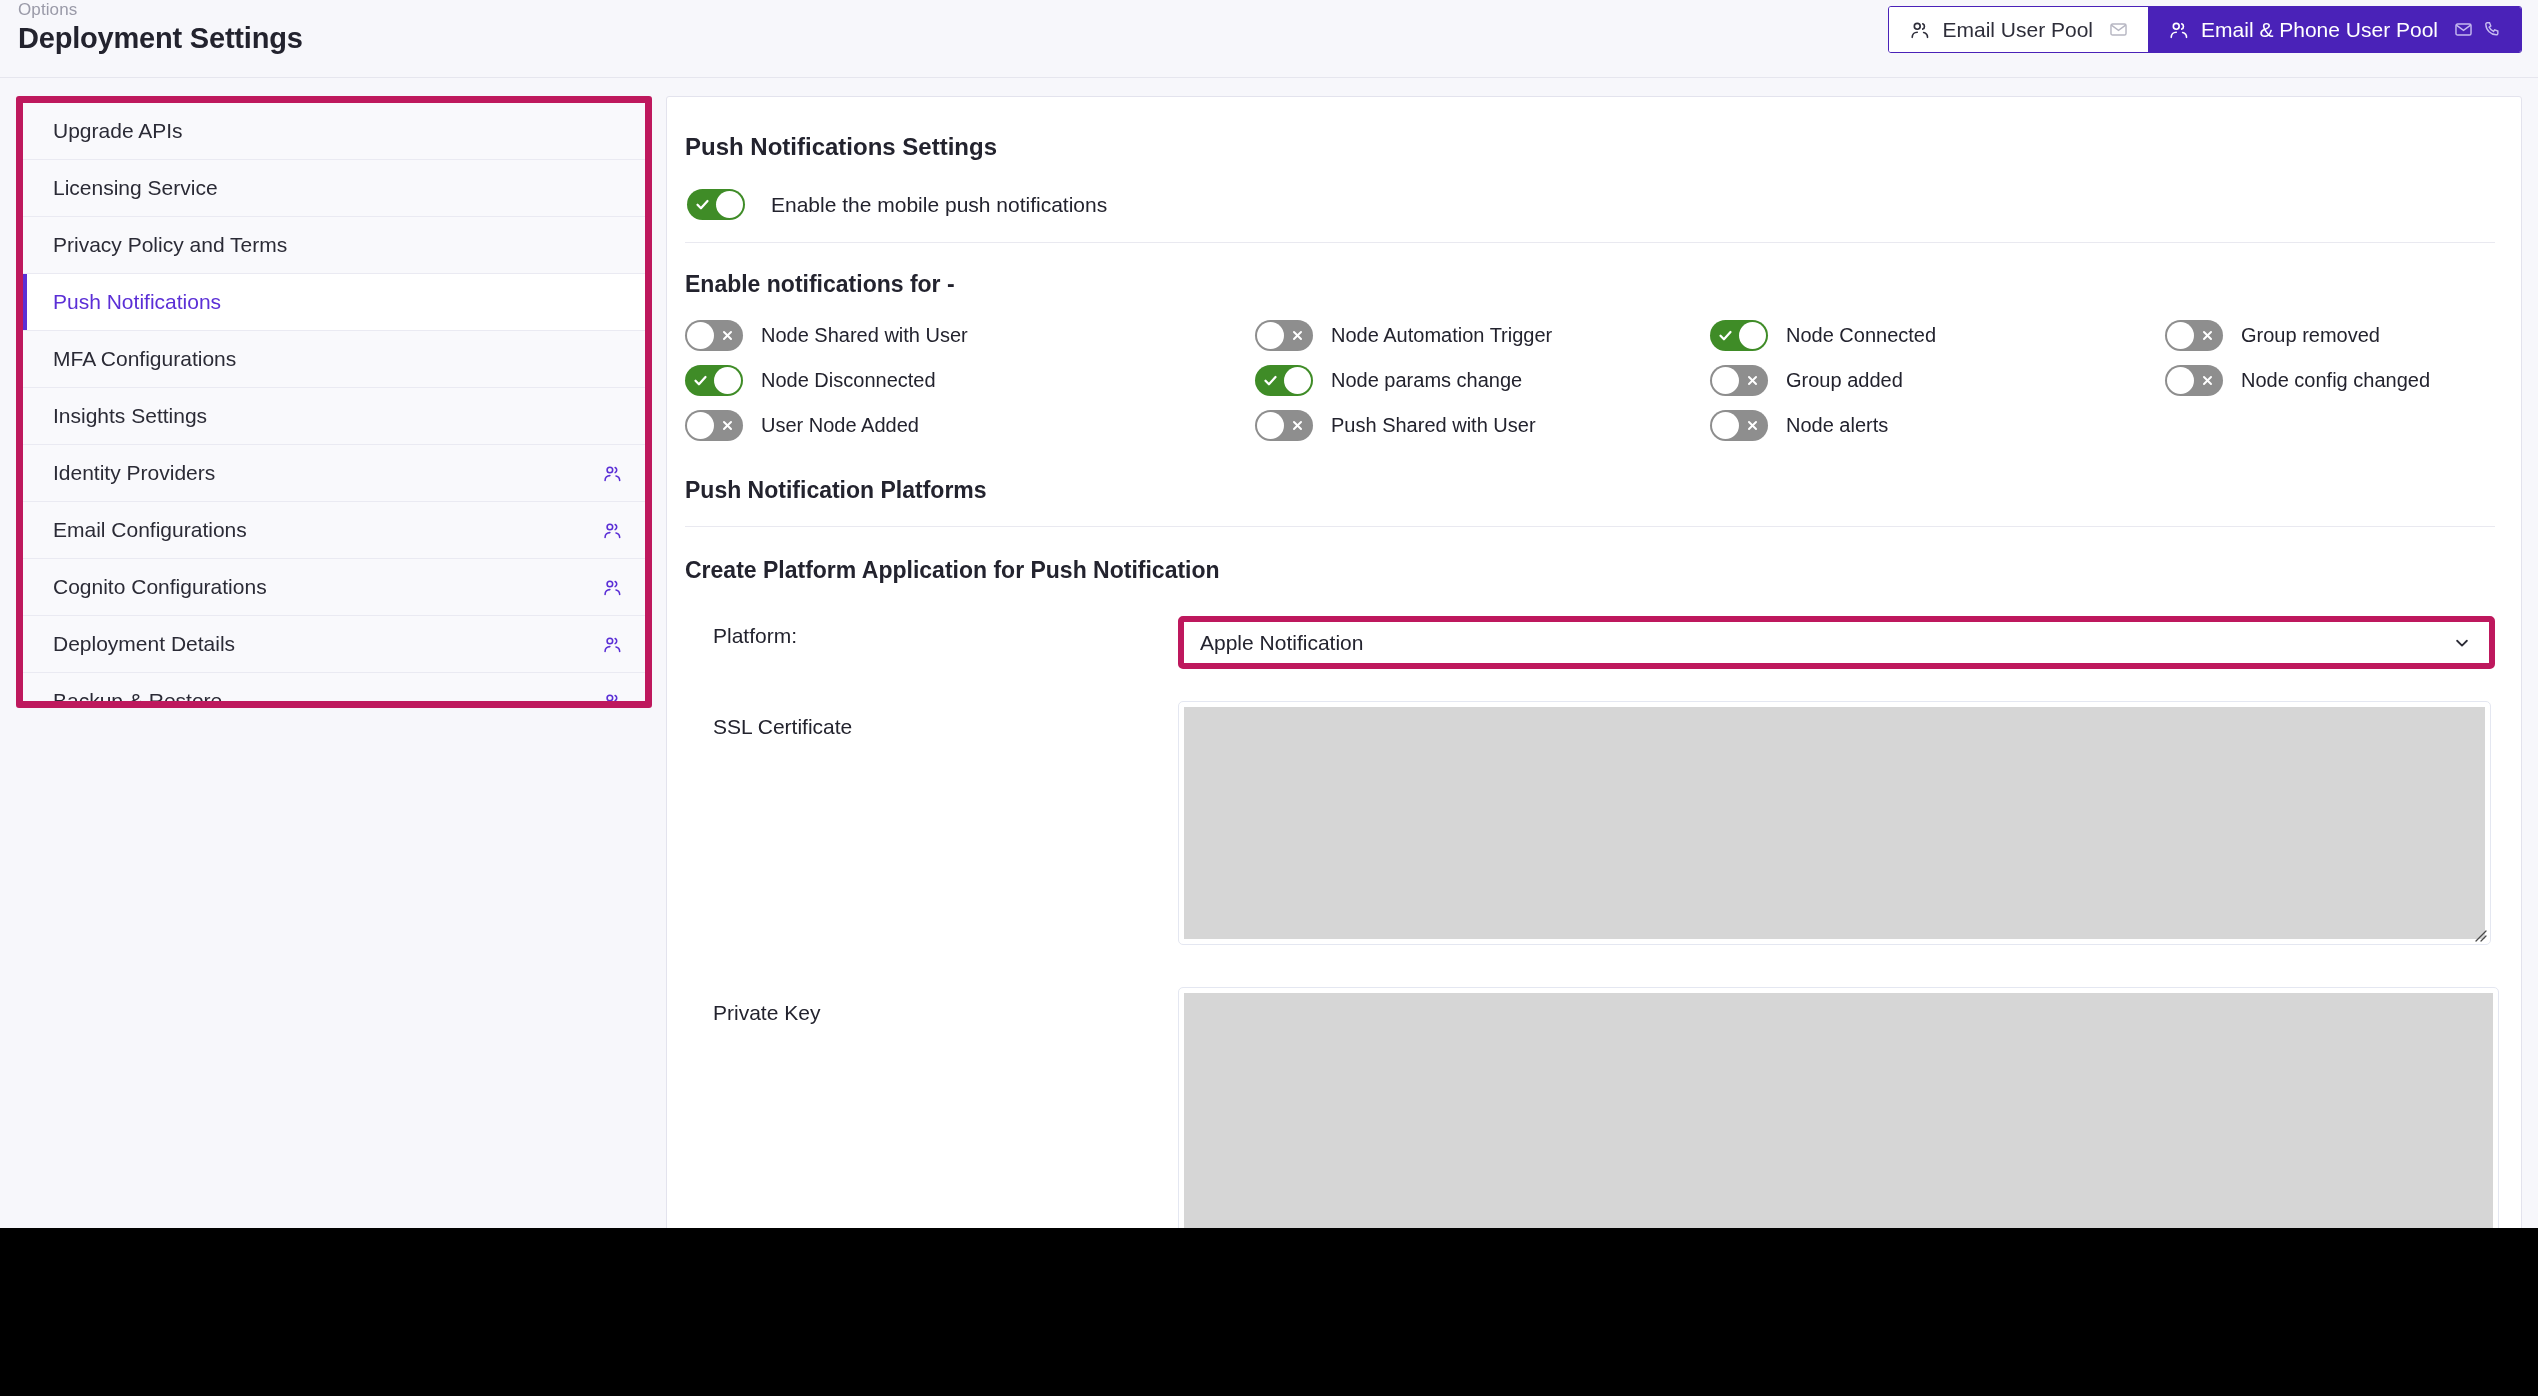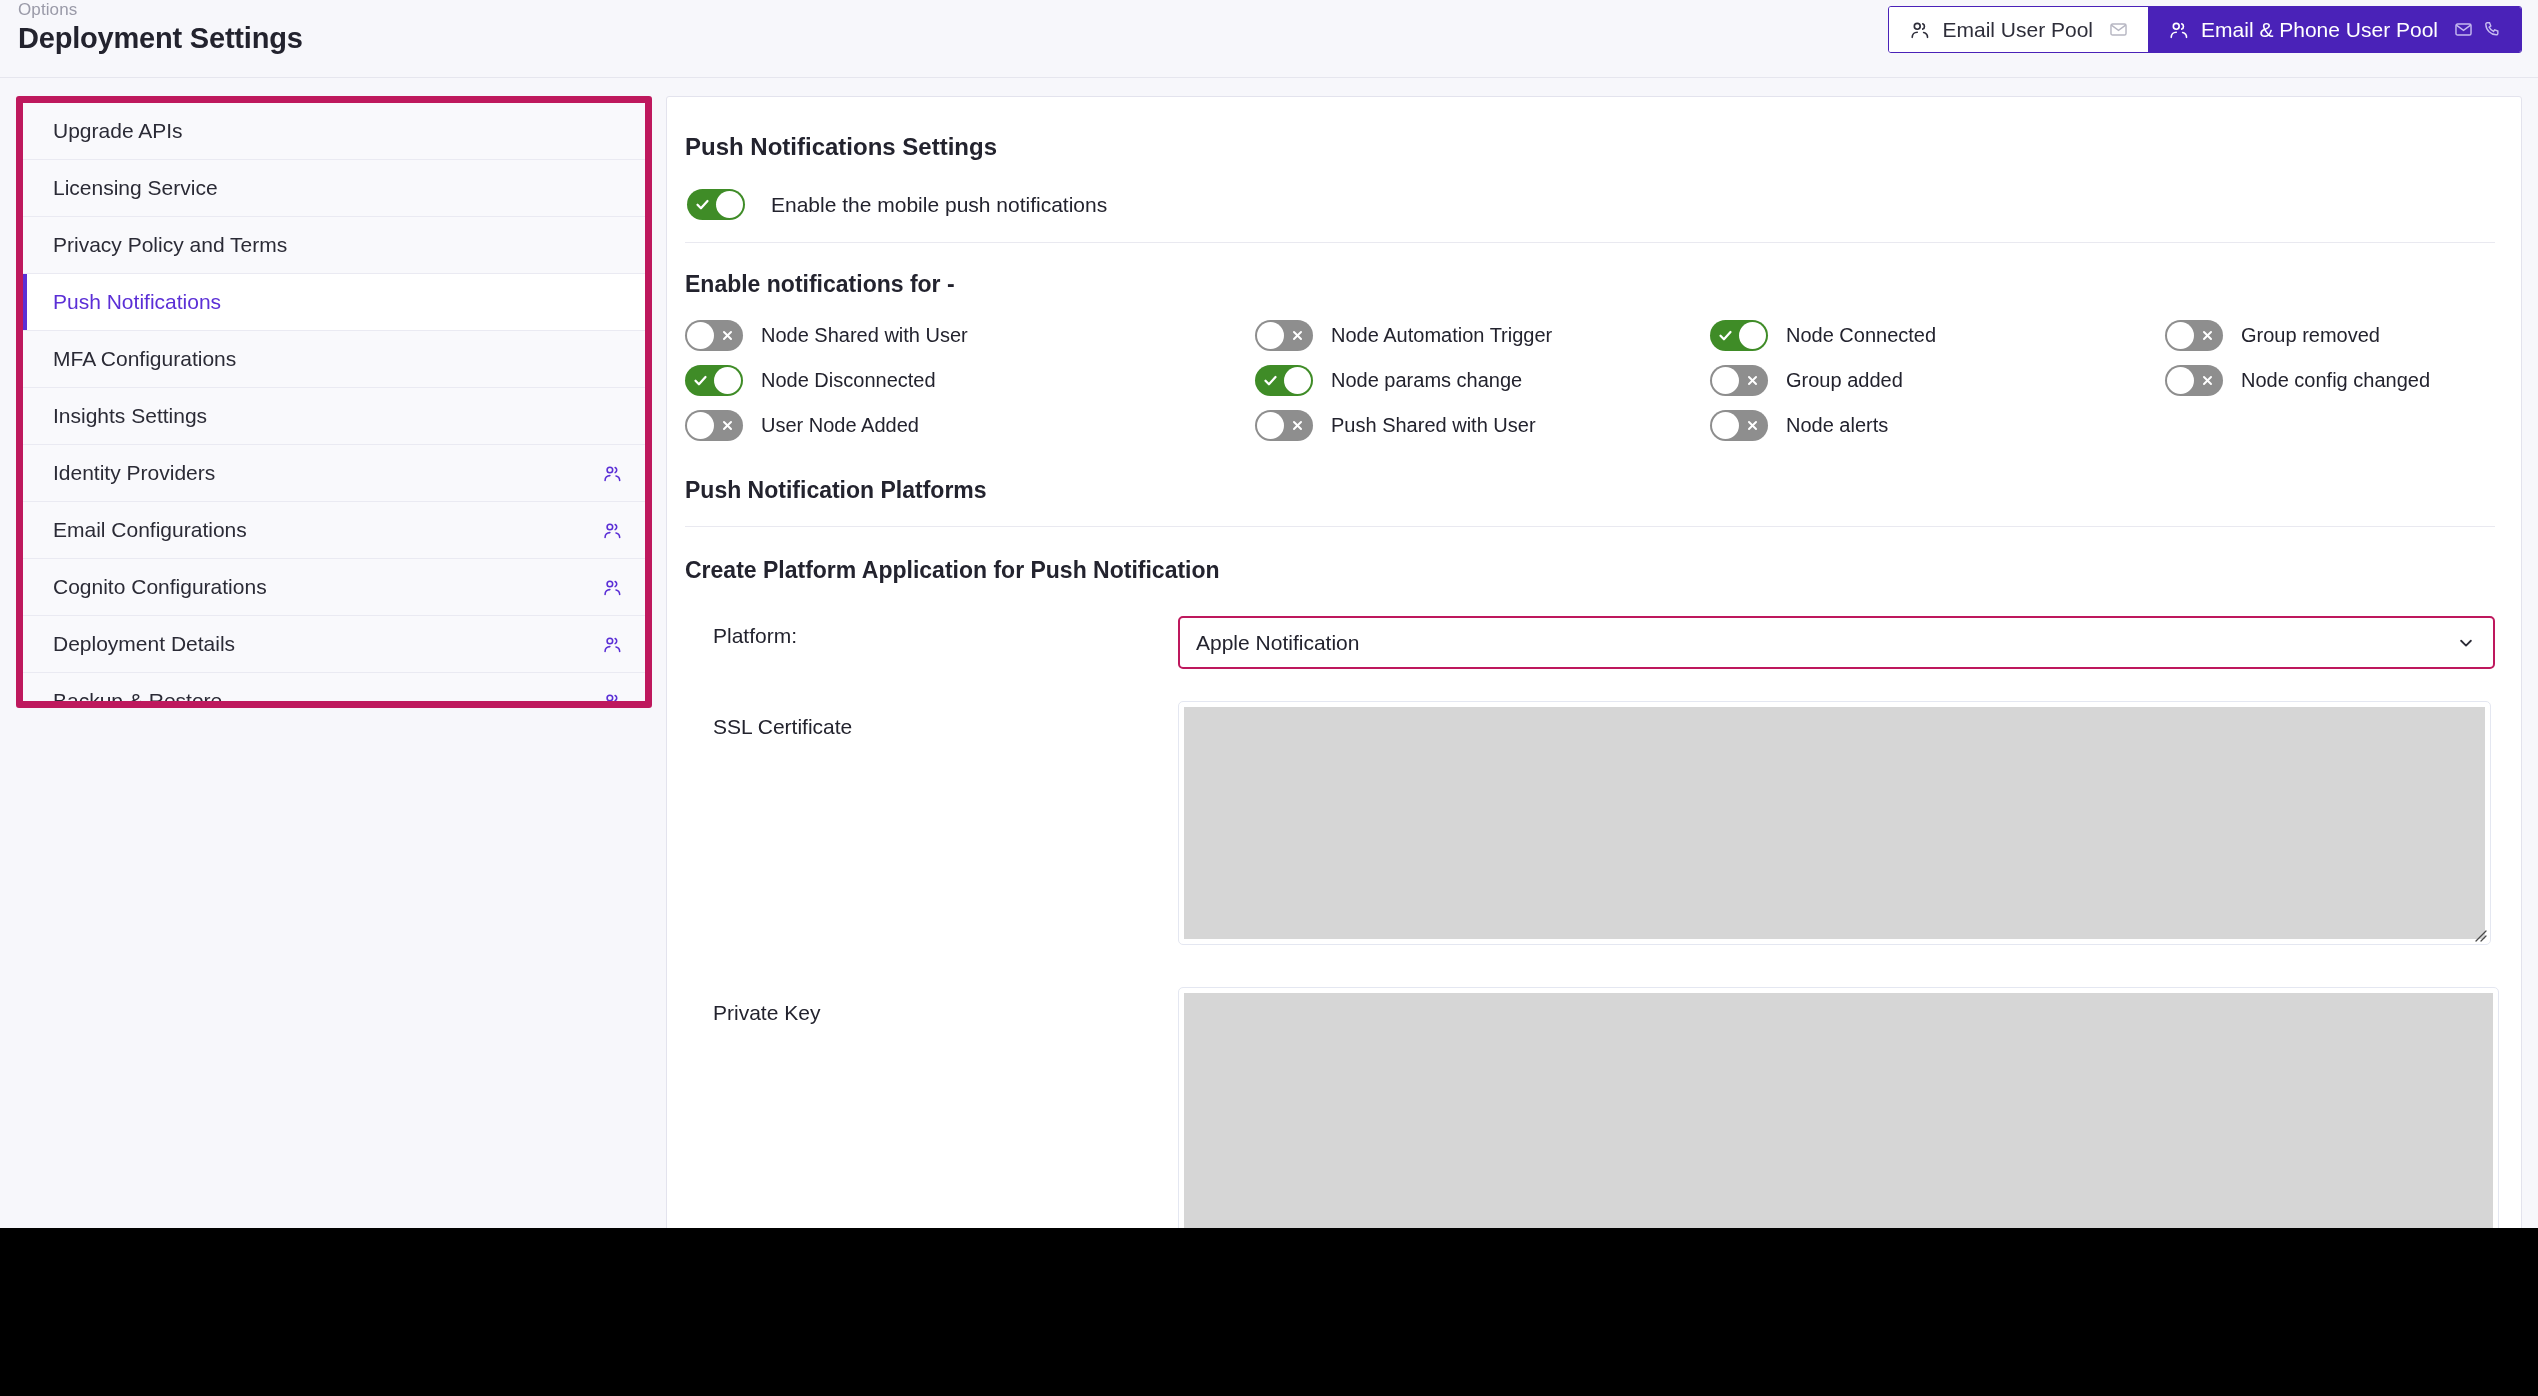--- a/index.html
+++ b/index.html
@@ -209,21 +209,21 @@
     font-size: 21px;
     color: #23232e;
     padding-top: 8px;
   }
   .form-field { flex: 1; }
 
   .select-box {
     position: relative;
     width: 100%;
     height: 53px;
-    border: 2px solid #be185d;
+    border: 6px solid #be185d;
     border-radius: 5px;
     background: #fff;
     display: flex;
     align-items: center;
     padding: 0 16px;
     font-size: 21px;
     color: #23232e;
     cursor: pointer;
   }
   .select-box .chev {

